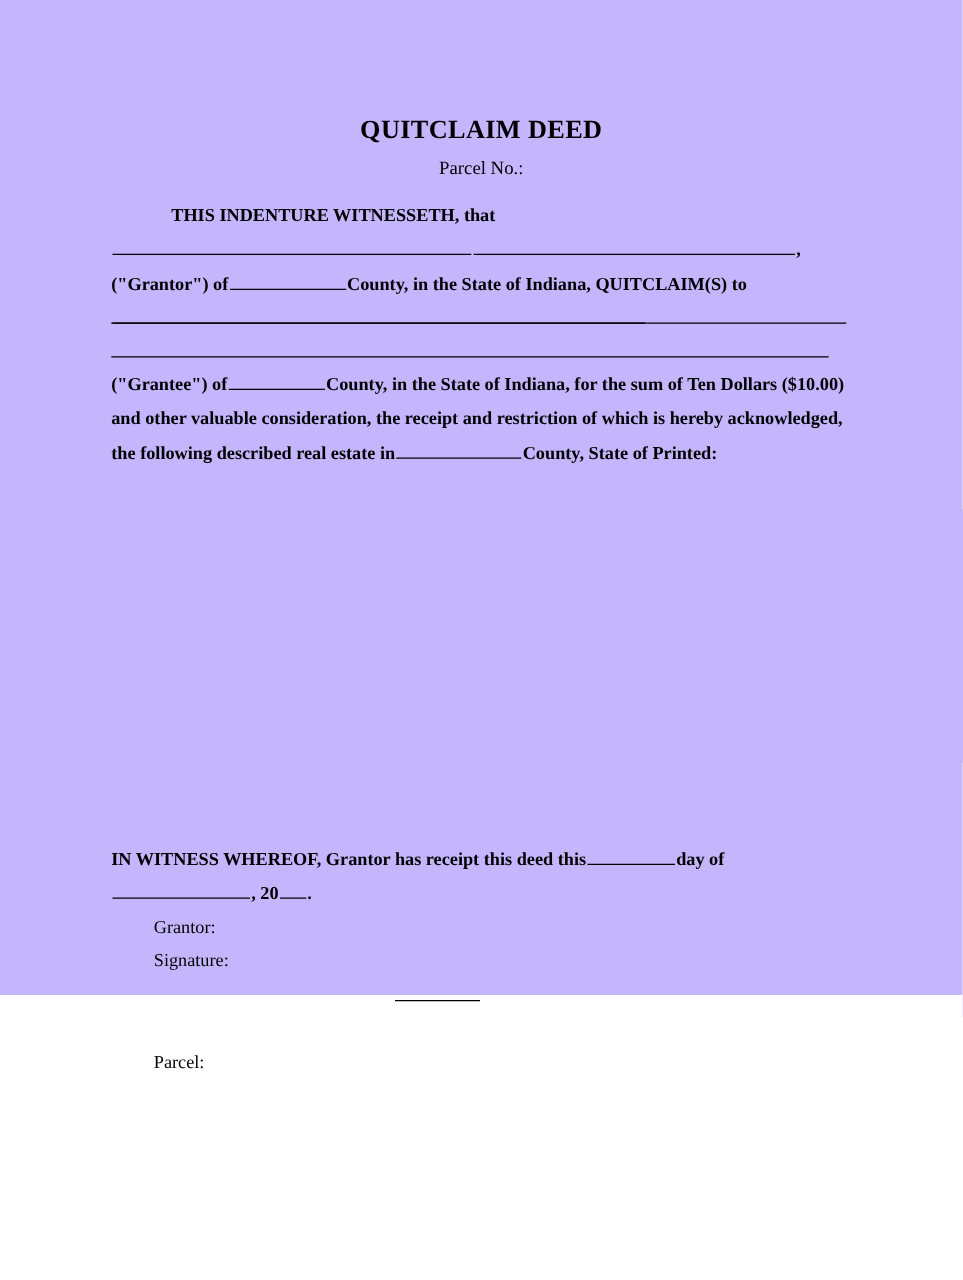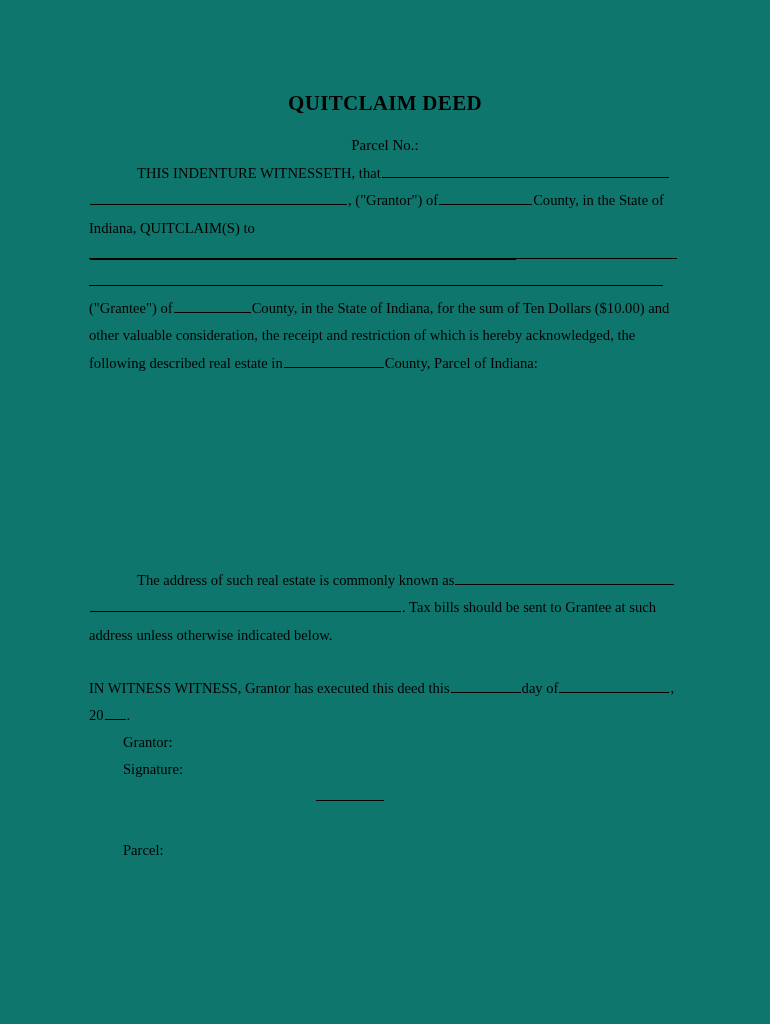--- a/index.html
+++ b/index.html
@@ -14,57 +14,58 @@
     font-family: "Liberation Serif", "DejaVu Serif", serif;
     color: #000000;
     overflow: hidden;
   }
 
   .page {
     position: absolute;
     left: 0;
     top: 0;
     width: 770px;
-    height: 1024px;
-    background: #0f766e;
+    height: 796px;
+    background: #c4b5fd;
   }
 
   
   .title-block {
     position: absolute;
     left: 0;
     top: 92px;
     width: 770px;
     text-align: center;
   }
   .doc-title {
     font-size: 21px;
     font-weight: bold;
     letter-spacing: 0.3px;
     line-height: 1.1;
   }
   .parcel-line {
     font-size: 15px;
-    margin-top: 22px;
+    margin-top: 12px;
     line-height: 1.1;
   }
 
   
   .body-col {
     position: absolute;
     left: 89px;
     top: 160px;
     width: 589px;
     font-size: 14.6px;
     line-height: 27.3px;
     text-align: left;
   }
 
   .para {
     margin: 0;
+    font-weight: bold;
   }
 
   .indent {
     display: inline-block;
     width: 48px;
   }
 
   
   .blank {
     display: inline-block;
@@ -140,33 +141,29 @@
     <p class="para"><span class="indent"></span><span>THIS INDENTURE WITNESSETH, that</span><span class="blank b-fill"></span><span class="blank b-grantor-name"></span><span>,  ("Grantor") of</span><span class="blank b-county-sm"></span><span>County, in the State of</span>
       <span>Indiana, QUITCLAIM(S) to</span><span class="blank b-to"></span></p>
   </div>
 
   <hr class="rule rule-1">
   <hr class="rule rule-2">
 
   <div class="body-col" style="top:295px;">
     <p class="para"><span>("Grantee") of</span><span class="blank b-county-xs"></span><span>County, in the State of Indiana, for the sum of Ten Dollars ($10.00) and</span>
       <span>other valuable consideration, the receipt and restriction of which is hereby acknowledged, the</span>
-      <span>following described real estate in</span><span class="blank b-county-md"></span><span>County, Parcel of Indiana:</span></p>
+      <span>following described real estate in</span><span class="blank b-county-md"></span><span>County, State of Printed:</span></p>
   </div>
 
   <div class="gap-legal" style="position:absolute; left:89px; top:385px; width:589px;"></div>
 
 
-  <div class="sec-address">
-    <p class="para"><span class="indent"></span><span>The address of such real estate is commonly known as</span><span class="blank b-addr1"></span><span class="blank b-addr2"></span><span>.  Tax bills should be sent to Grantee at such</span>
-      <span>address unless otherwise indicated below.</span></p>
-  </div>
 
   <div class="sec-witness">
-    <p class="para"><span>IN WITNESS WITNESS, Grantor has executed this deed this</span><span class="blank b-day"></span><span>day of</span><span class="blank b-month"></span><span>, 20</span><span class="blank b-year"></span><span>.</span></p>
+    <p class="para"><span>IN WITNESS WHEREOF, Grantor has receipt this deed this</span><span class="blank b-day"></span><span>day of</span><span class="blank b-month"></span><span>, 20</span><span class="blank b-year"></span><span>.</span></p>
   </div>
 
   <div class="block-label lbl-grantor">Grantor:</div>
 
   <div class="block-label lbl-signature">Signature:</div>
   <div class="sig-rule"></div>
 
   <div class="block-label lbl-printed">Parcel:</div>
 
 </div>

